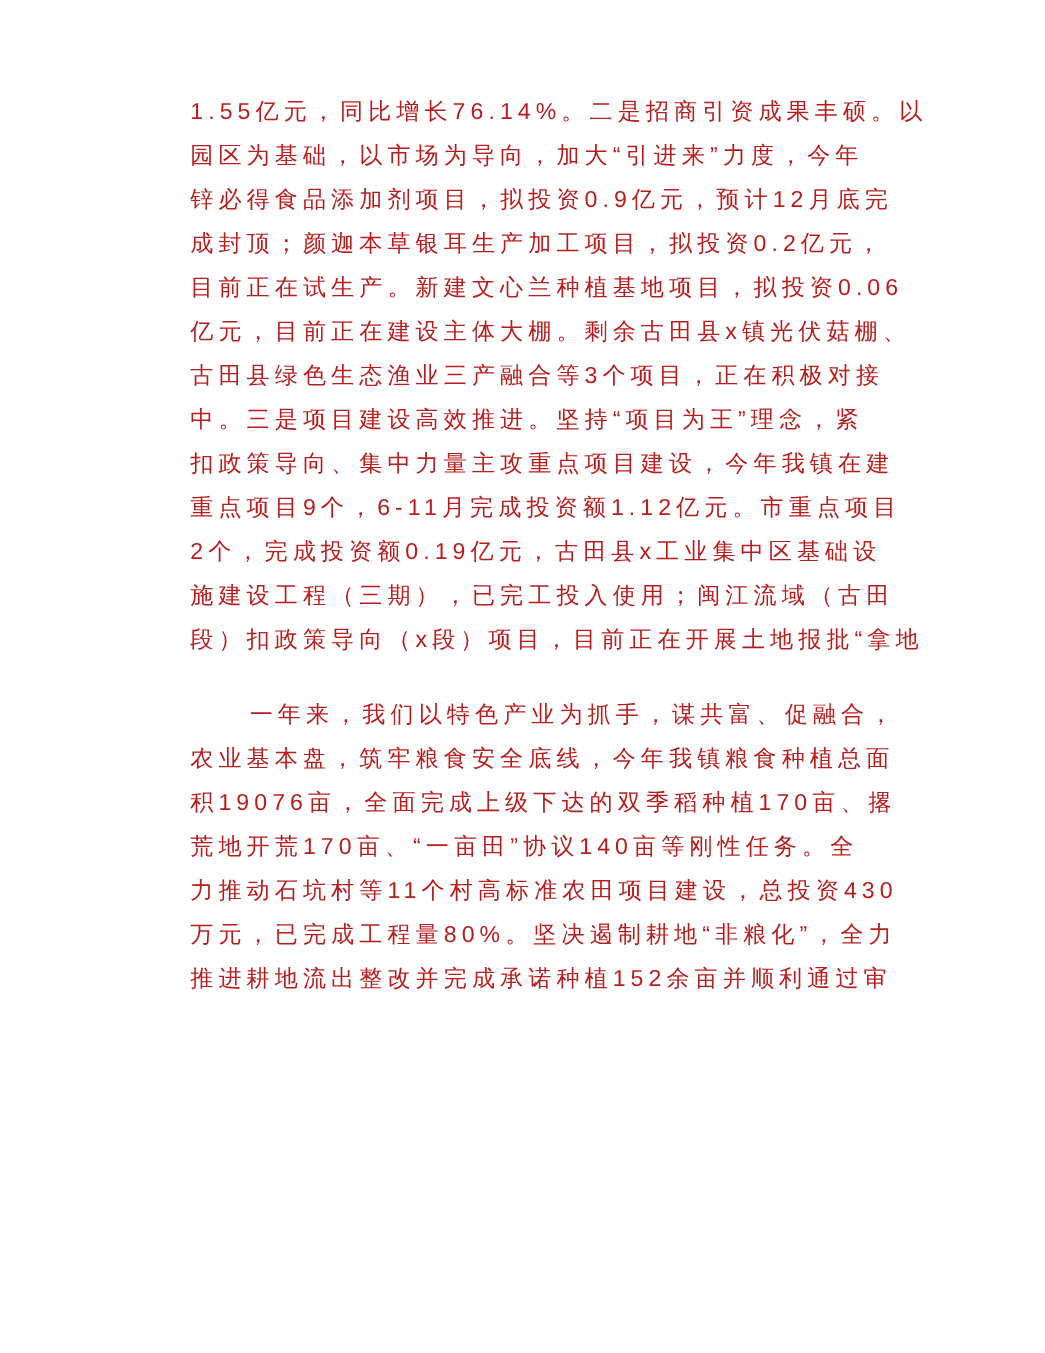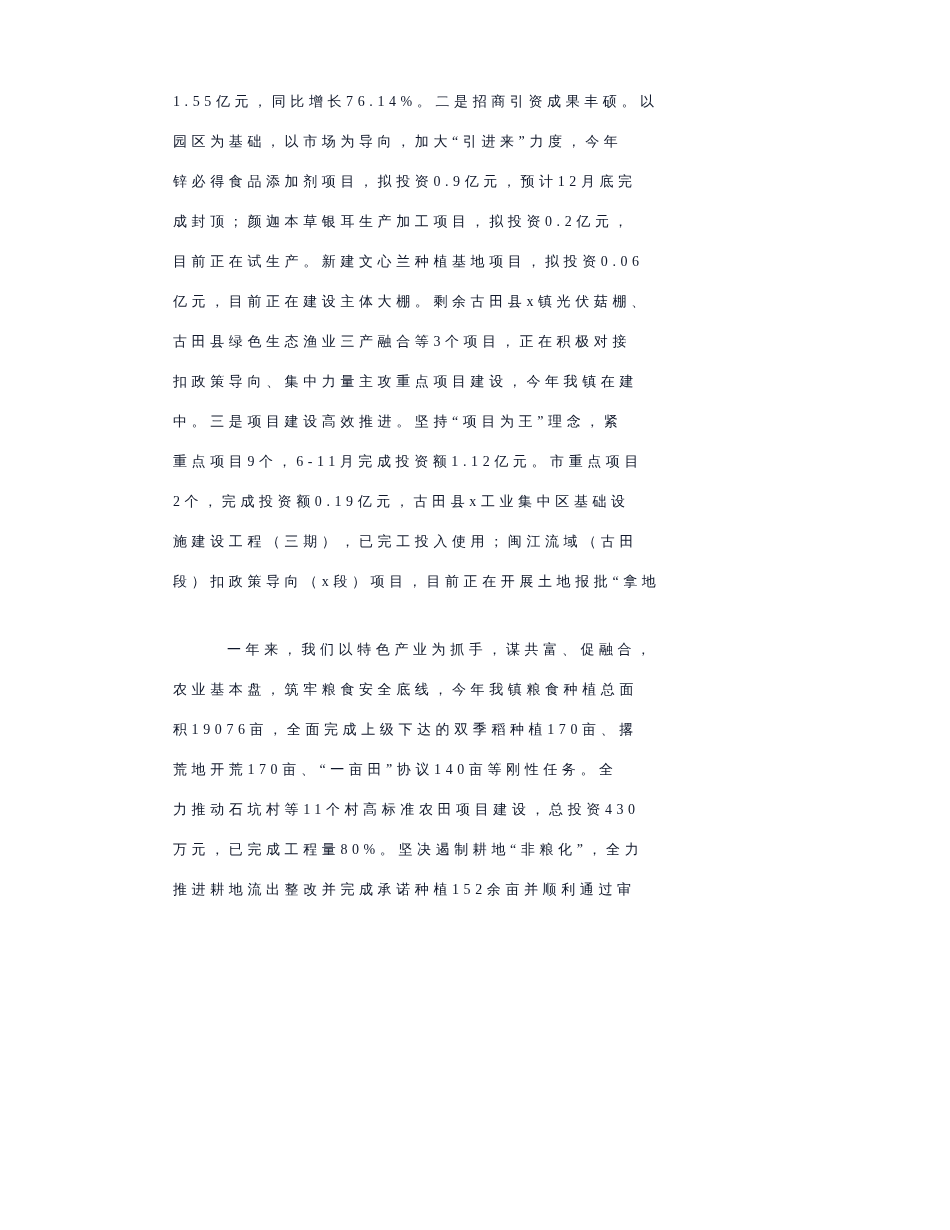--- a/index.html
+++ b/index.html
@@ -11,23 +11,23 @@
       width: 950px;
       height: 1230px;
       position: relative;
       overflow: hidden;
     }
     .page {
       position: absolute;
       left: 173px;
       top: 82px;
       width: 640px;
-      color: #0f172a;
-      font-family: Liberation Serif, serif;
-      font-size: 14px;
+      color: #b91c1c;
+      font-family: Liberation Sans, sans-serif;
+      font-size: 21px;
     }
     .para {
       margin: 0;
     }
     .para + .para {
       margin-top: 28px;
     }
     .line {
       display: block;
       height: 40px;
@@ -44,22 +44,22 @@
 
 <div class="page">
   <div class="para">
     <span class="line">1.55亿元，同比增长76.14%。二是招商引资成果丰硕。以</span>
     <span class="line">园区为基础，以市场为导向，加大“引进来”力度，今年</span>
     <span class="line">锌必得食品添加剂项目，拟投资0.9亿元，预计12月底完</span>
     <span class="line">成封顶；颜迦本草银耳生产加工项目，拟投资0.2亿元，</span>
     <span class="line">目前正在试生产。新建文心兰种植基地项目，拟投资0.06</span>
     <span class="line">亿元，目前正在建设主体大棚。剩余古田县x镇光伏菇棚、</span>
     <span class="line">古田县绿色生态渔业三产融合等3个项目，正在积极对接</span>
+    <span class="line">中。三是项目建设高效推进。坚持“项目为王”理念，紧</span>
     <span class="line">扣政策导向、集中力量主攻重点项目建设，今年我镇在建</span>
-    <span class="line">中。三是项目建设高效推进。坚持“项目为王”理念，紧</span>
     <span class="line">重点项目9个，6-11月完成投资额1.12亿元。市重点项目</span>
     <span class="line">2个，完成投资额0.19亿元，古田县x工业集中区基础设</span>
     <span class="line">施建设工程（三期），已完工投入使用；闽江流域（古田</span>
     <span class="line">段）扣政策导向（x段）项目，目前正在开展土地报批“拿地</span>
   </div>
   <div class="para">
     <span class="line indent">一年来，我们以特色产业为抓手，谋共富、促融合，</span>
     <span class="line">农业基本盘，筑牢粮食安全底线，今年我镇粮食种植总面</span>
     <span class="line">积19076亩，全面完成上级下达的双季稻种植170亩、撂</span>
     <span class="line">荒地开荒170亩、“一亩田”协议140亩等刚性任务。全</span>

